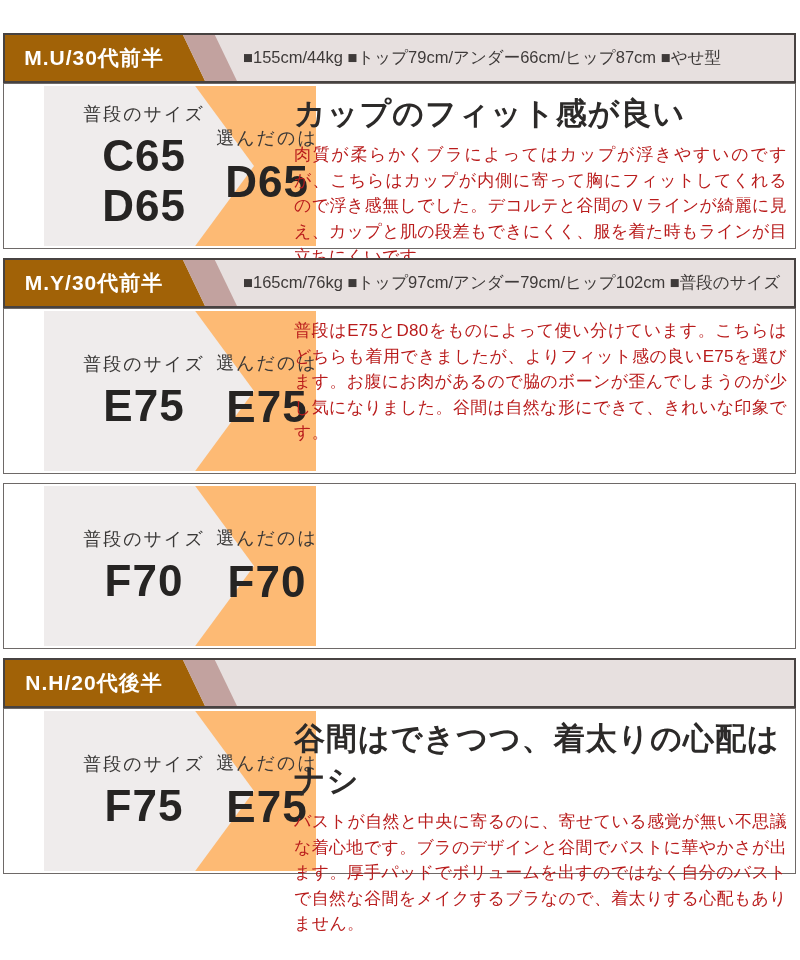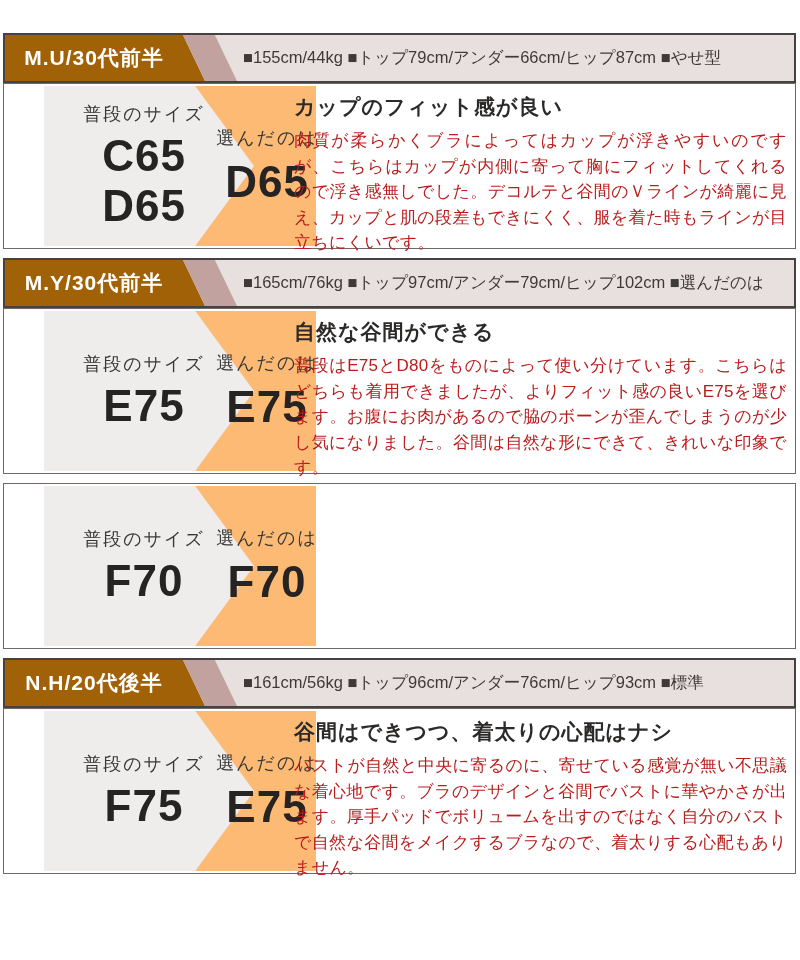--- a/index.html
+++ b/index.html
@@ -40,21 +40,21 @@
   }
   .chosen-stack {
     position:absolute; left:170px; top:0; bottom:0; width:106px;
     display:flex; flex-direction:column; align-items:center; justify-content:center; gap:7px;
   }
   .size-label { font-size:18px; color:#3a3837; letter-spacing:2px; font-weight:500; }
   .usual-stack .size-label { margin-bottom:5px; }
   .size-value { font-size:44px; font-weight:bold; color:#262423; line-height:1.12; letter-spacing:1px; }
 
   .review { position:absolute; left:290px; right:8px; top:9px; }
-  .review-title { font-size:21px; font-weight:bold; color:#2c2a29; letter-spacing:1px; margin-bottom:7px; }
+  .review-title { font-size:31px; font-weight:bold; color:#2c2a29; letter-spacing:1px; margin-bottom:7px; }
   .review-body { font-size:17px; line-height:1.5; color:#b91c1c; letter-spacing:0.3px; text-align:justify; }
 </style>
 </head>
 <body>
 
 <div class="page">
 
   <div class="section">
     <div class="bar">
       <div class="bar-name">M.U/30代前半</div>
@@ -78,36 +78,35 @@
         <div class="review-title">カップのフィット感が良い</div>
         <div class="review-body">肉質が柔らかくブラによってはカップが浮きやすいのですが、こちらはカップが内側に寄って胸にフィットしてくれるので浮き感無しでした。デコルテと谷間のＶラインが綺麗に見え、カップと肌の段差もできにくく、服を着た時もラインが目立ちにくいです。</div>
       </div>
     </div>
   </div>
 
   <div class="section">
     <div class="bar">
       <div class="bar-name">M.Y/30代前半</div>
       <div class="bar-slash"></div>
-      <div class="bar-stats">■165cm/76kg ■トップ97cm/アンダー79cm/ヒップ102cm ■選んだのは</div>
+      <div class="bar-stats">■165cm/76kg ■トップ97cm/アンダー79cm/ヒップ102cm ■普段のサイズ</div>
     </div>
     <div class="panel">
       <div class="size-graphic">
         <div class="chevron"></div>
         <div class="usual-stack">
           <div class="size-label">普段のサイズ</div>
           <div class="size-value">E75</div>
         </div>
         <div class="chosen-stack">
           <div class="size-label">選んだのは</div>
           <div class="size-value">E75</div>
         </div>
       </div>
       <div class="review">
-        <div class="review-title">自然な谷間ができる</div>
         <div class="review-body">普段はE75とD80をものによって使い分けています。こちらはどちらも着用できましたが、よりフィット感の良いE75を選びます。お腹にお肉があるので脇のボーンが歪んでしまうのが少し気になりました。谷間は自然な形にできて、きれいな印象です。</div>
       </div>
     </div>
   </div>
 
   <div class="section">
     <div class="panel">
       <div class="size-graphic">
         <div class="chevron"></div>
         <div class="usual-stack">
@@ -121,21 +120,20 @@
       </div>
       <div class="review">
       </div>
     </div>
   </div>
 
   <div class="section">
     <div class="bar">
       <div class="bar-name">N.H/20代後半</div>
       <div class="bar-slash"></div>
-      <div class="bar-stats">■161cm/56kg ■トップ96cm/アンダー76cm/ヒップ93cm ■標準</div>
     </div>
     <div class="panel">
       <div class="size-graphic">
         <div class="chevron"></div>
         <div class="usual-stack">
           <div class="size-label">普段のサイズ</div>
           <div class="size-value">F75</div>
         </div>
         <div class="chosen-stack">
           <div class="size-label">選んだのは</div>

